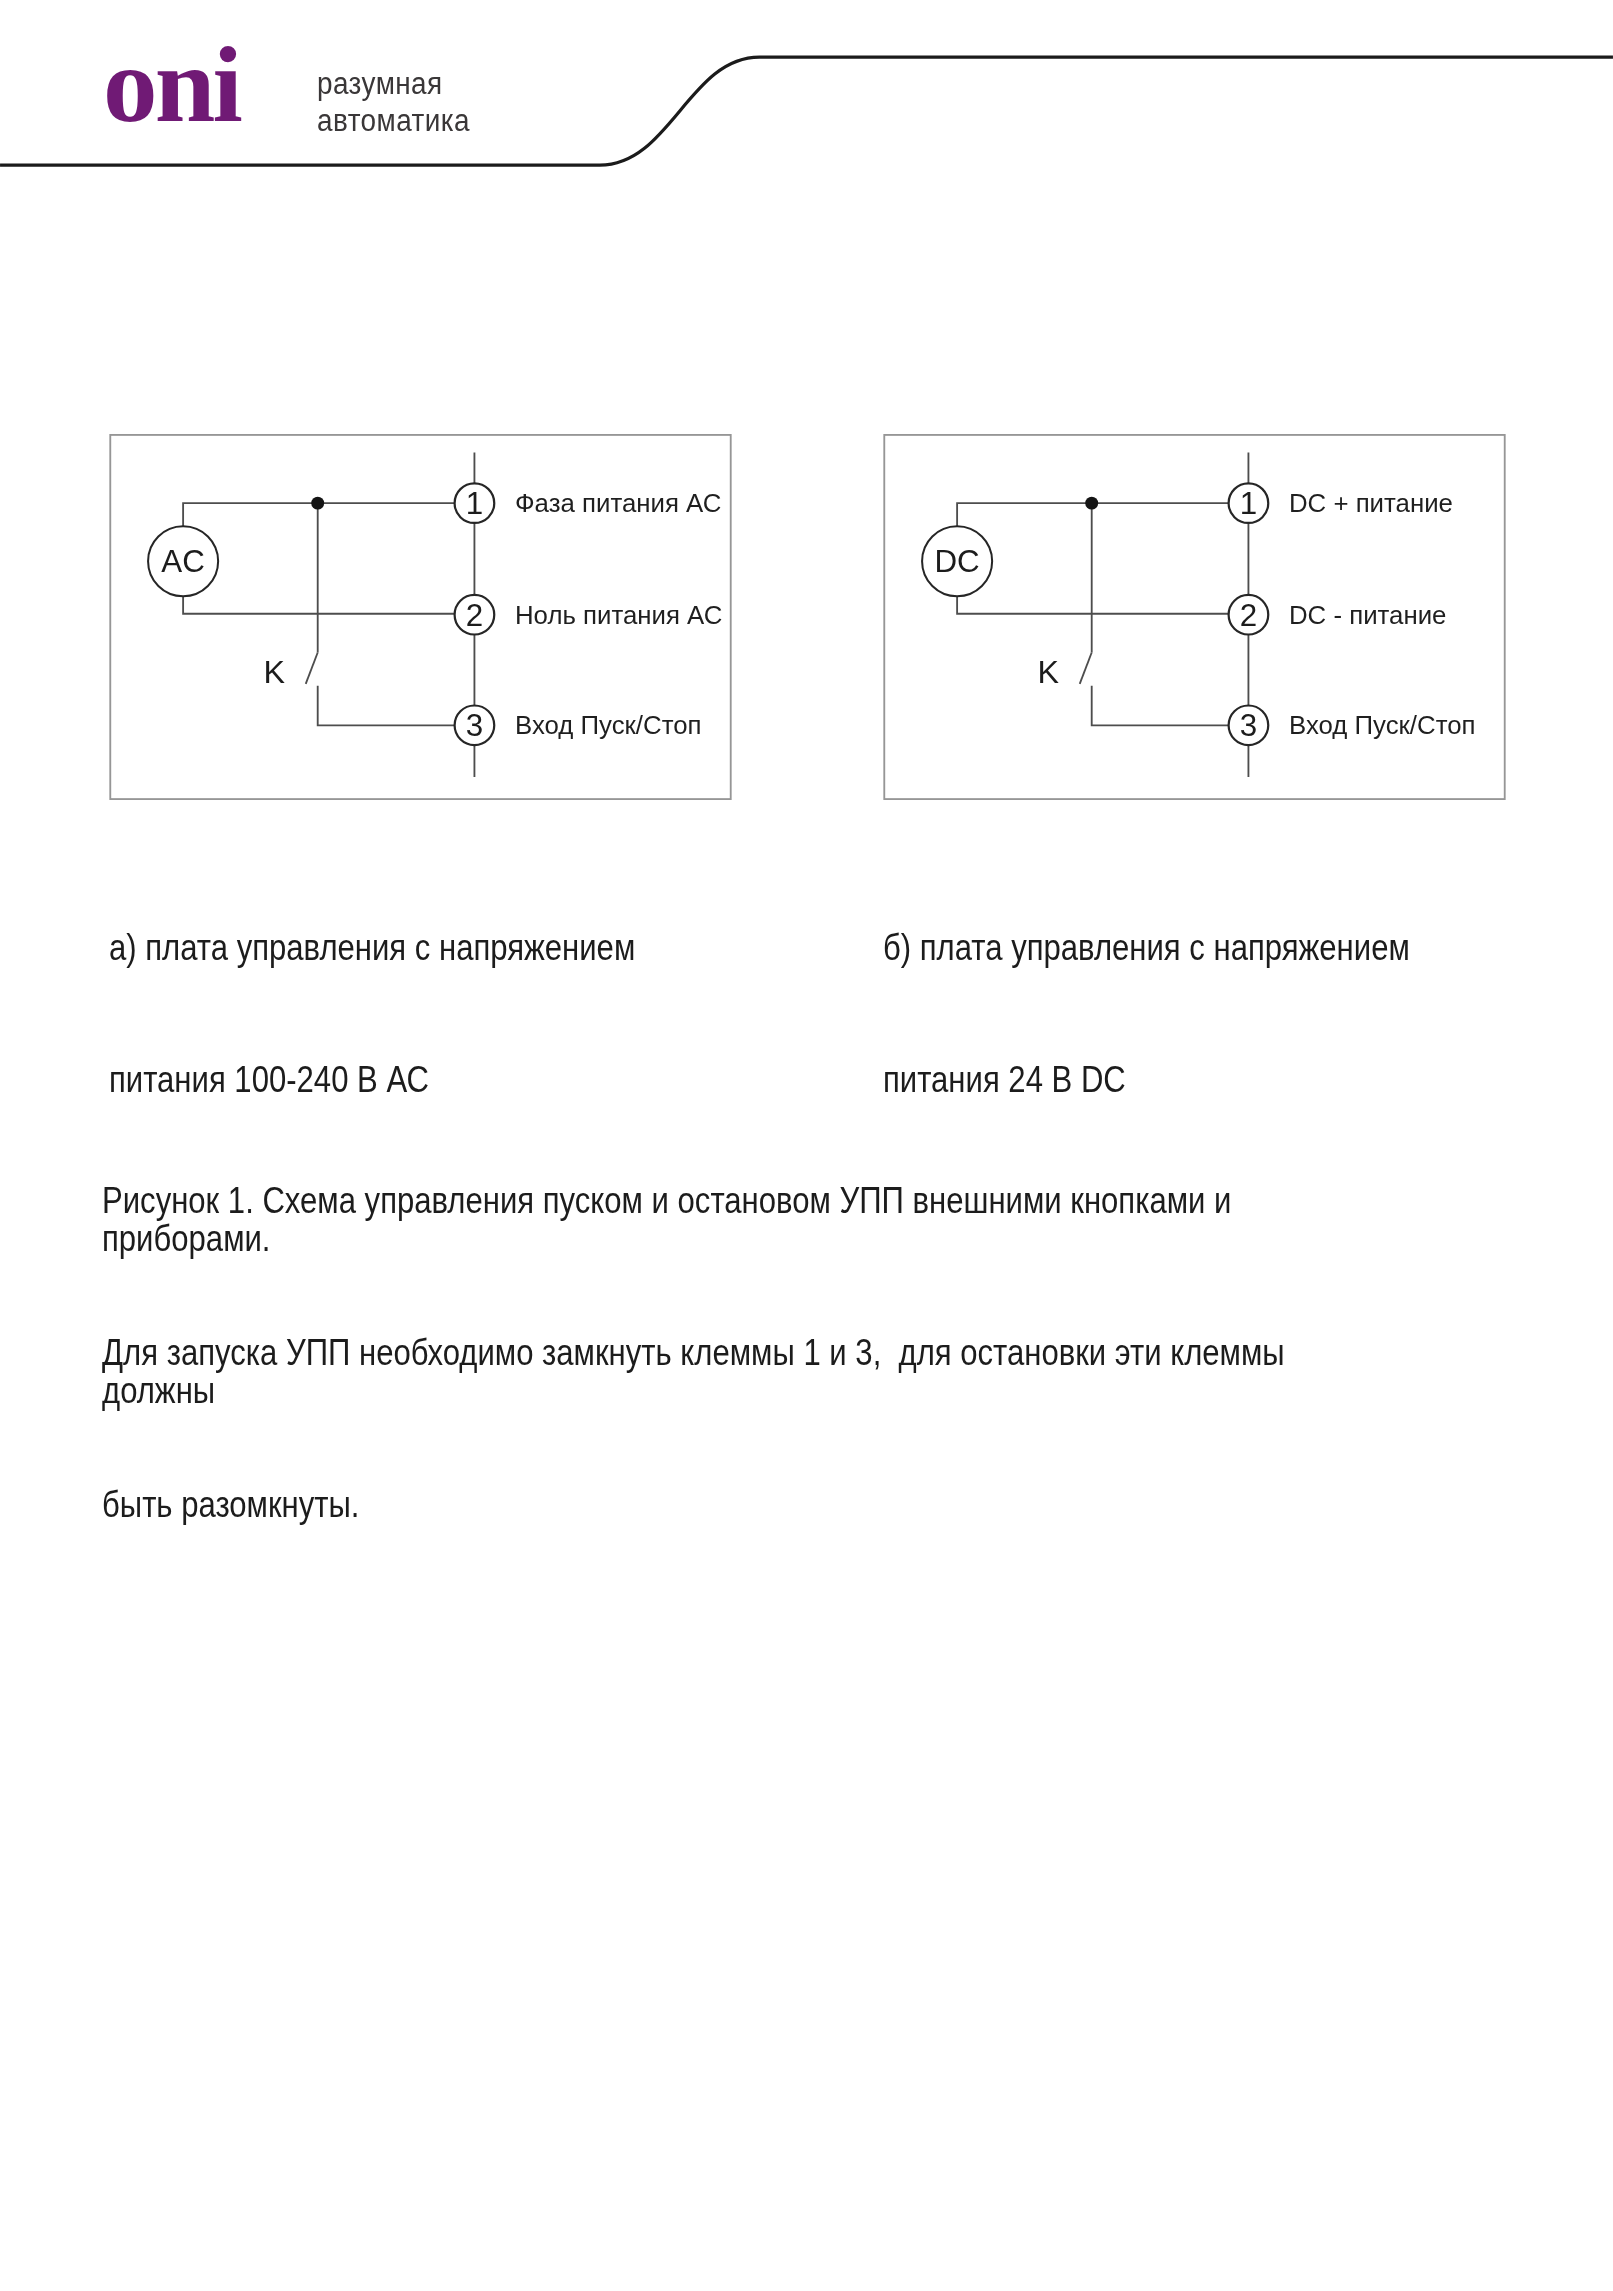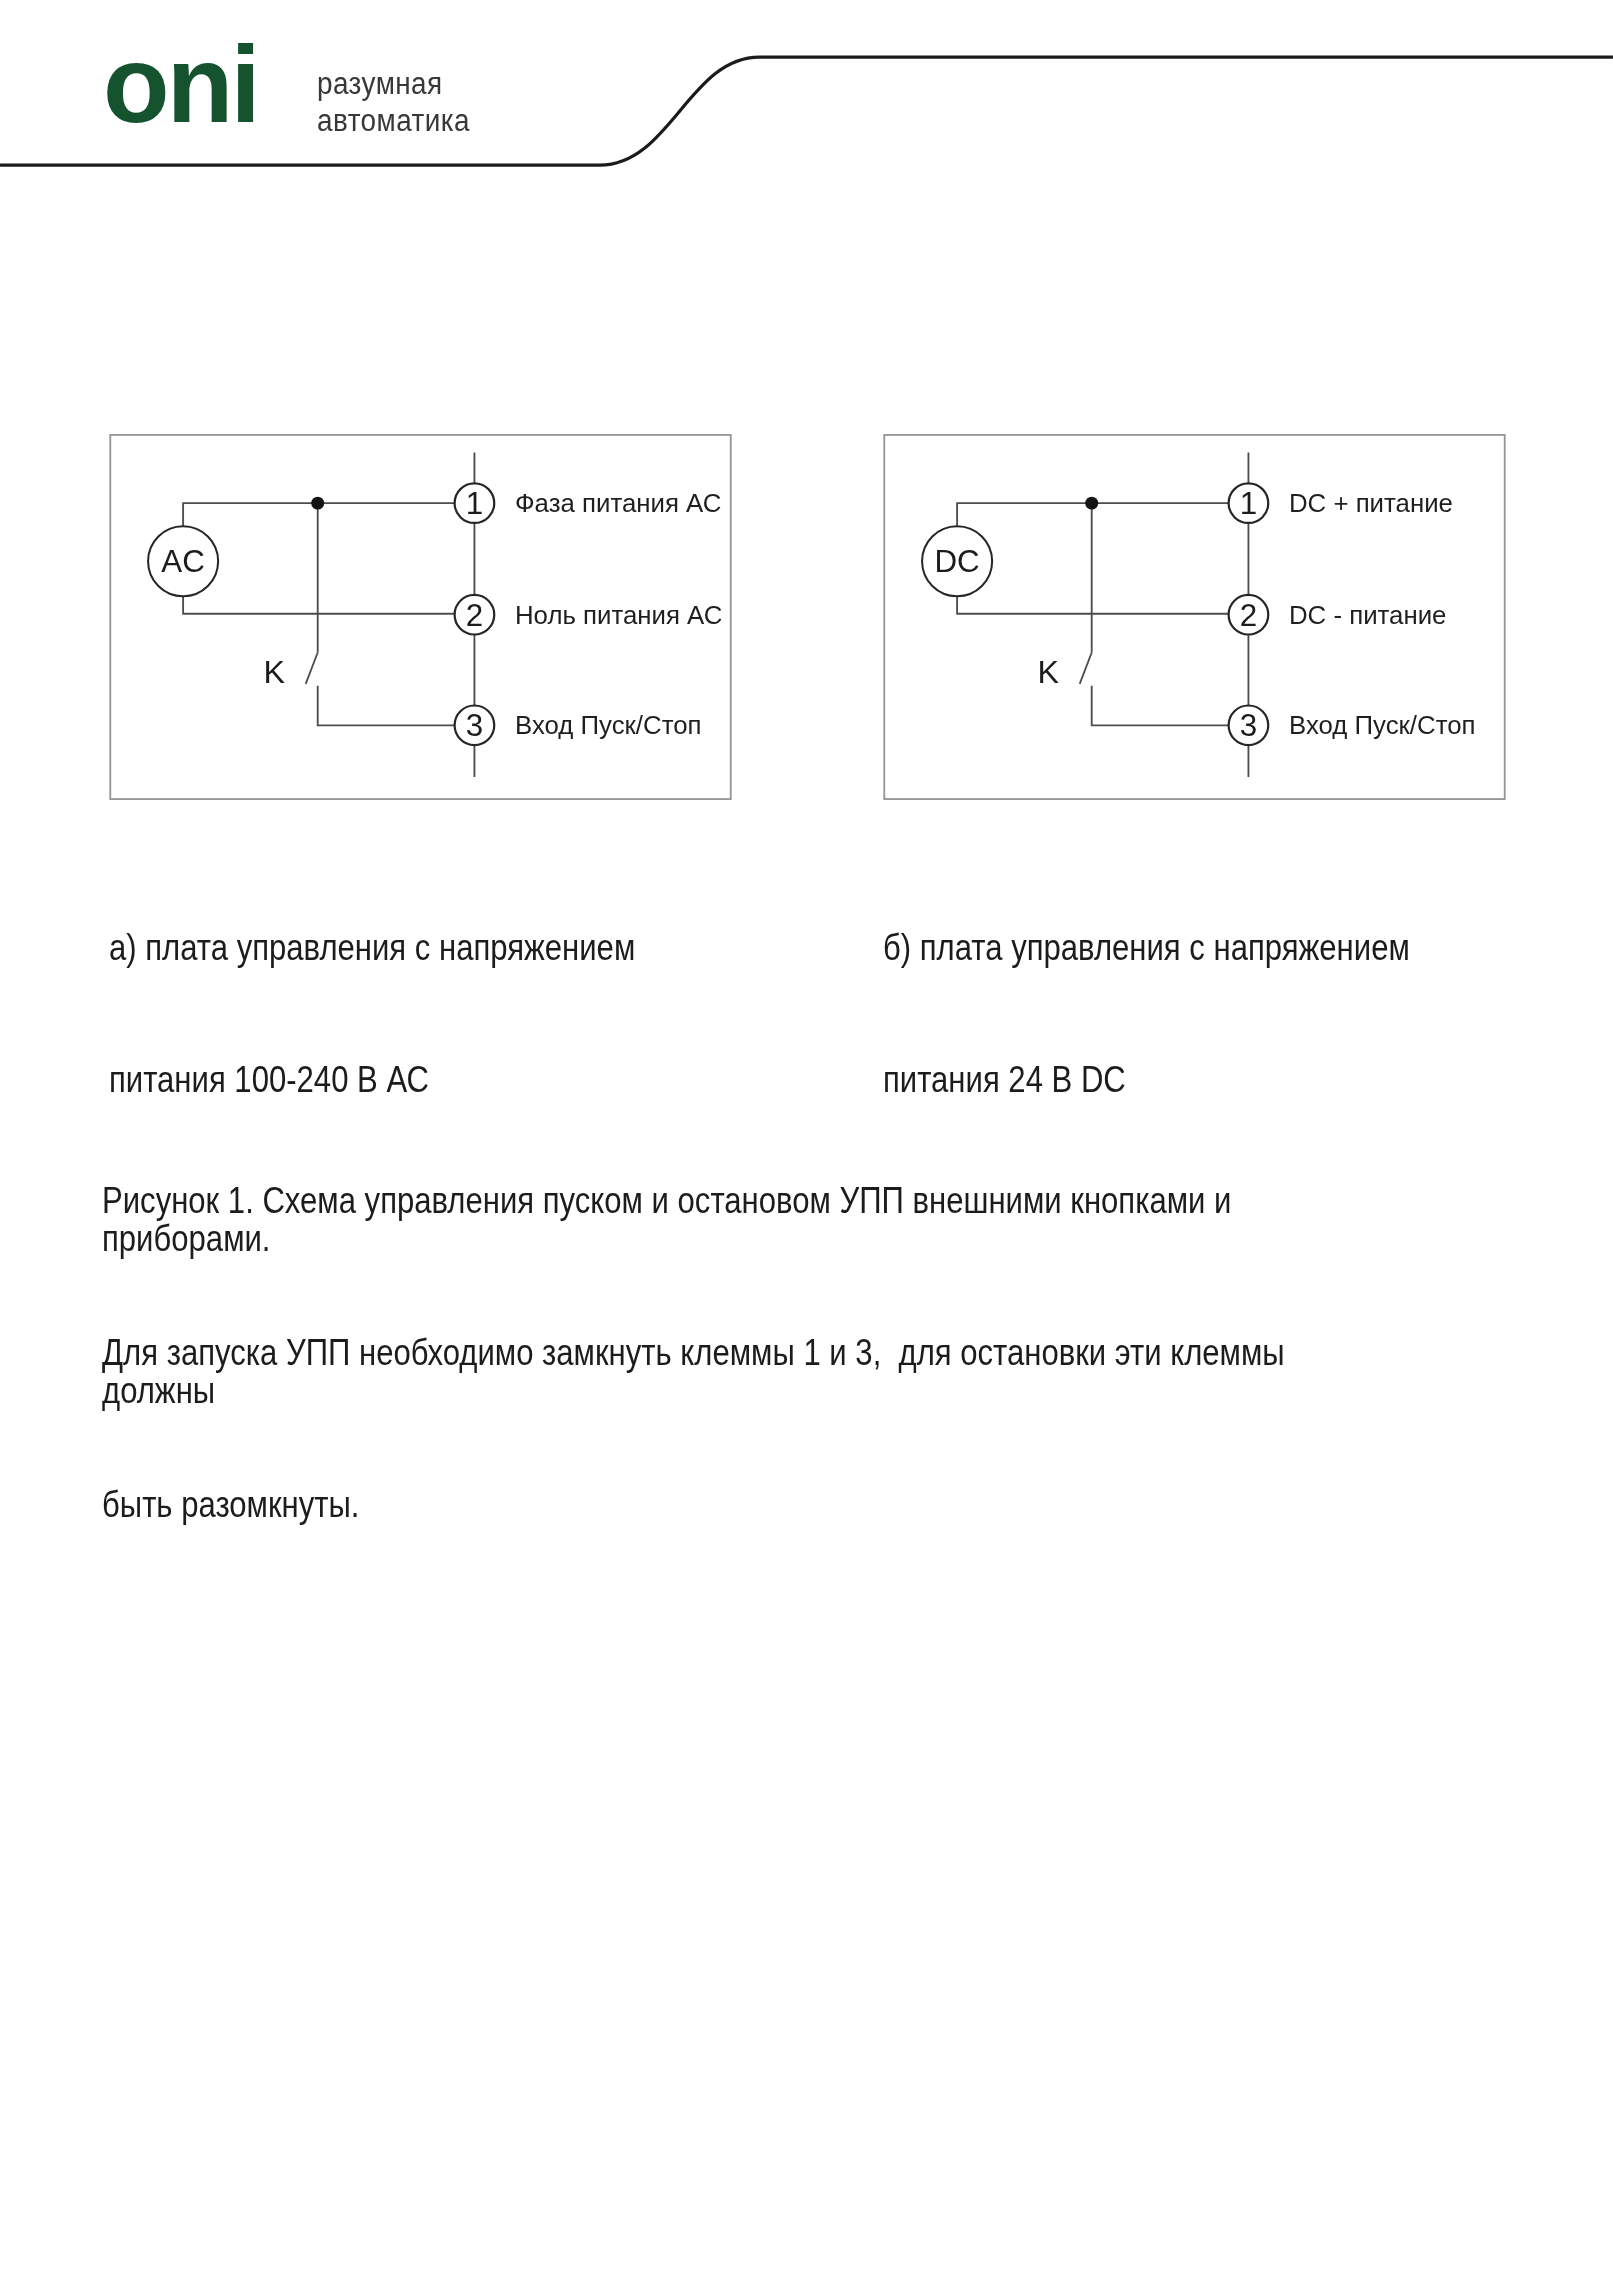--- a/index.html
+++ b/index.html
@@ -25,21 +25,22 @@
     height: 203px;
   }
   .logo {
     position: absolute;
     left: 103px;
     top: 29.5px;
     font-size: 109px;
     line-height: 109px;
     font-weight: 700;
     letter-spacing: -2.8px;
-    color: #14532d;
+    color: #701a75;
+    font-family: Liberation Serif, serif;
   }
   .tagline {
     position: absolute;
     left: 317px;
     top: 65px;
     font-size: 31px;
     line-height: 37px;
     font-weight: 400;
     color: #3a3738;
     transform: scaleX(0.90);

